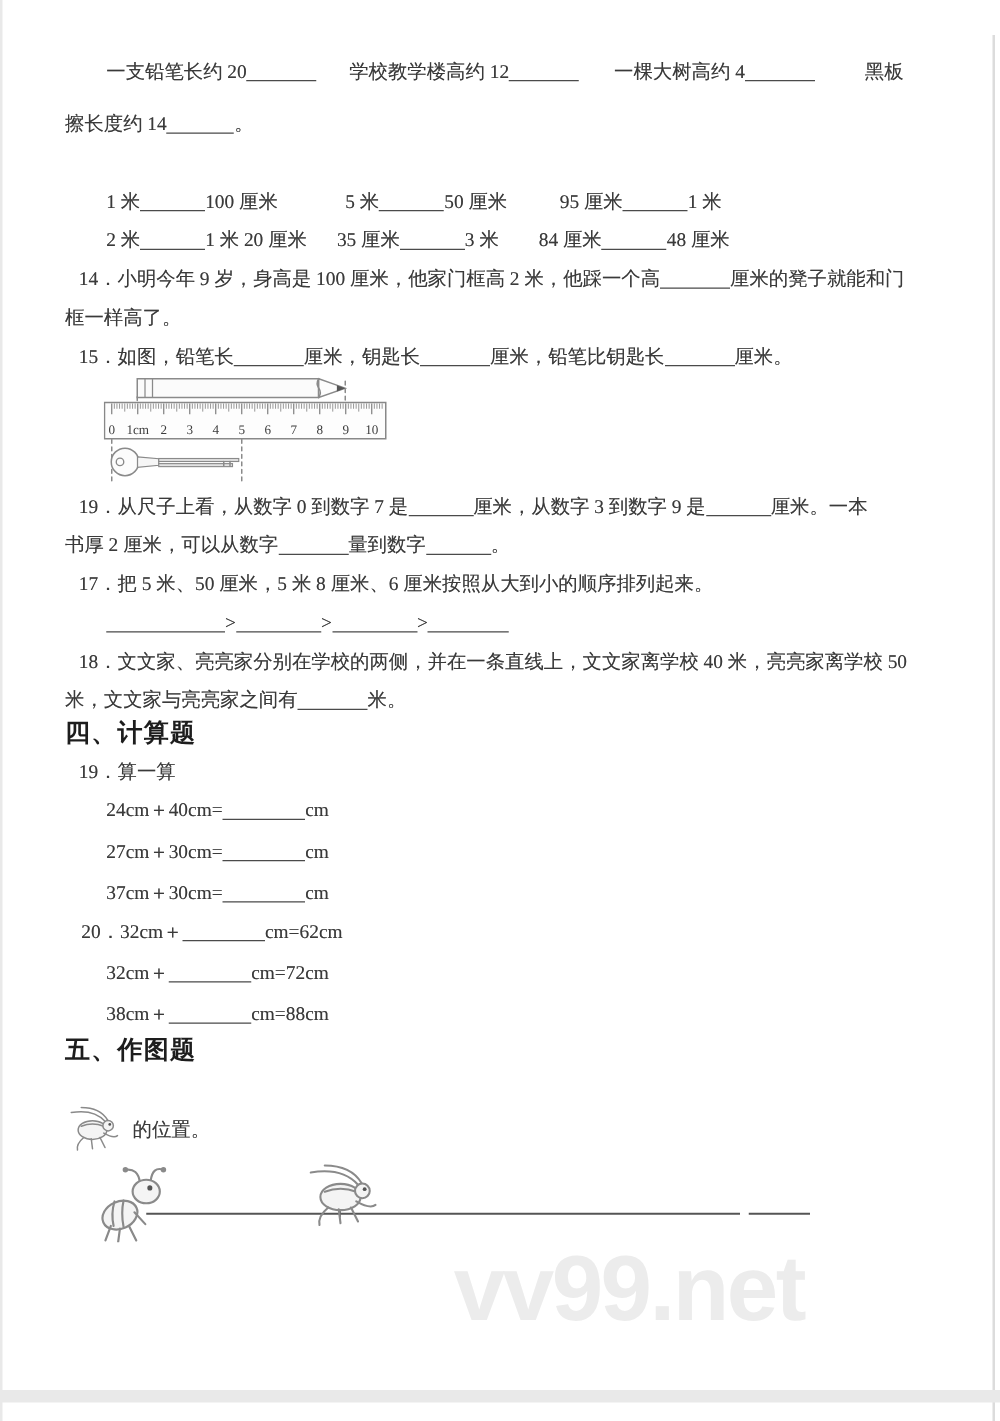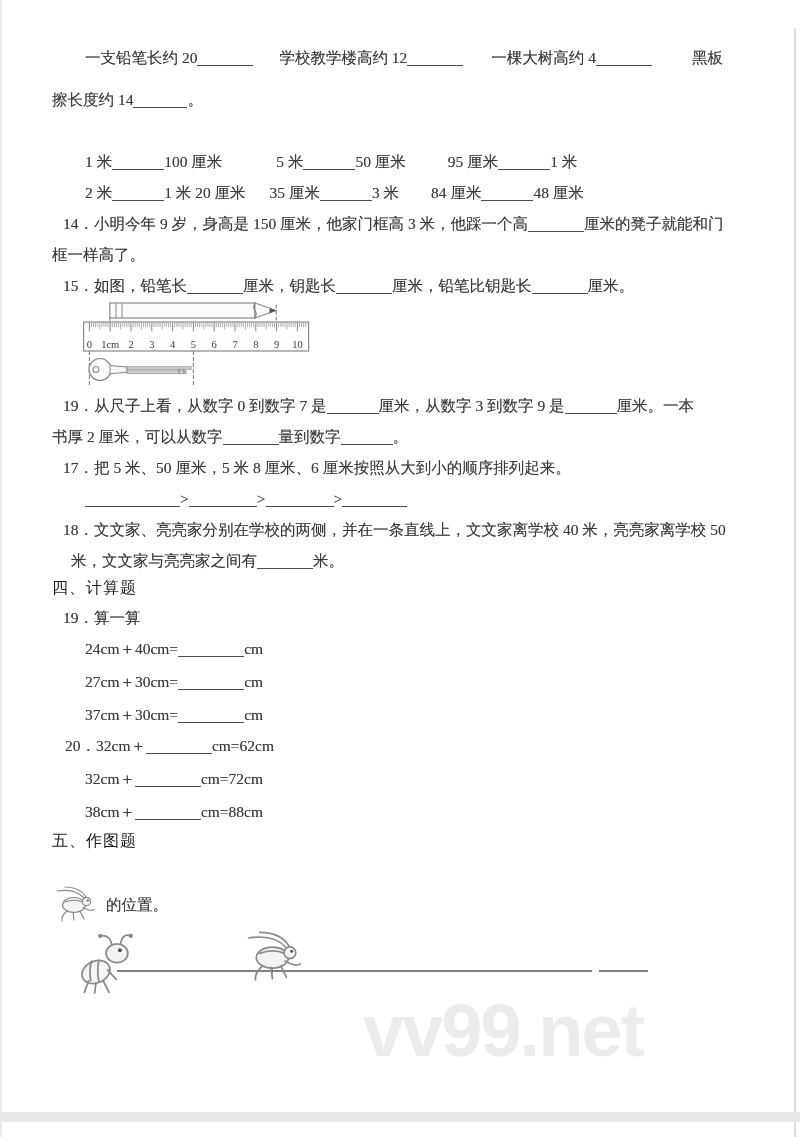--- a/index.html
+++ b/index.html
@@ -28,21 +28,21 @@
     text-shadow:0 0 .5px rgba(70,70,70,.55);
   }
   .line .t{white-space:pre;}
   .line .blank{
     display:inline-block;height:15px;vertical-align:-3px;
     border-bottom:1.4px solid #4a4a4a;
   }
   .line .gap{display:inline-block;height:1px;}
   .line.heading{
     font-family:"Liberation Sans","DejaVu Sans",sans-serif;
-    font-weight:normal;font-size:16px;color:#1d1d1d;letter-spacing:1px;
+    font-weight:bold;font-size:20px;color:#1d1d1d;letter-spacing:1px;
     text-shadow:none;
   }
   .inline-icon{vertical-align:middle;margin:-13px 1px -9px 1px;}
   
   .figure{position:absolute;z-index:1;}
   #fig-ruler{left:83px;top:298px;}
   #fig-ants{left:60px;top:926px;}
   svg .sketch{stroke:#8a8a8a;fill:none;stroke-width:1.2;stroke-linecap:round;}
   svg .fillpale{fill:#f4f4f4;stroke:#8a8a8a;stroke-width:1.2;}
   svg text.rlabel{
@@ -87,29 +87,29 @@
 </svg>
 
 <div id="page">
   <div class="watermark">vv99.net</div>
 
   <div id="lines">
       <div class="line" style="left: 85px; top: 48px;"><span class="t">一支铅笔长约 20</span><span class="blank" style="width: 56px;"></span><span class="gap" style="width: 26px;"></span><span class="t">学校教学楼高约 12</span><span class="blank" style="width: 56px;"></span><span class="gap" style="width: 28px;"></span><span class="t">一棵大树高约 4</span><span class="blank" style="width: 56px;"></span><span class="gap" style="width: 40px;"></span><span class="t">黑板</span></div>
       <div class="line" style="left: 52px; top: 90px;"><span class="t">擦长度约 14</span><span class="blank" style="width: 54px;"></span><span class="t">。</span></div>
       <div class="line" style="left: 85px; top: 152px;"><span class="t">1 米</span><span class="blank" style="width: 52px;"></span><span class="t">100 厘米</span><span class="gap" style="width: 54px;"></span><span class="t">5 米</span><span class="blank" style="width: 52px;"></span><span class="t">50 厘米</span><span class="gap" style="width: 42px;"></span><span class="t">95 厘米</span><span class="blank" style="width: 52px;"></span><span class="t">1 米</span></div>
       <div class="line" style="left: 85px; top: 183px;"><span class="t">2 米</span><span class="blank" style="width: 52px;"></span><span class="t">1 米 20 厘米</span><span class="gap" style="width: 24px;"></span><span class="t">35 厘米</span><span class="blank" style="width: 52px;"></span><span class="t">3 米</span><span class="gap" style="width: 32px;"></span><span class="t">84 厘米</span><span class="blank" style="width: 52px;"></span><span class="t">48 厘米</span></div>
-      <div class="line" style="left: 63px; top: 214px;"><span class="t">14．小明今年 9 岁，身高是 150 厘米，他家门框高 3 米，他踩一个高</span><span class="blank" style="width: 56px;"></span><span class="t">厘米的凳子就能和门</span></div>
+      <div class="line" style="left: 63px; top: 214px;"><span class="t">14．小明今年 9 岁，身高是 100 厘米，他家门框高 2 米，他踩一个高</span><span class="blank" style="width: 56px;"></span><span class="t">厘米的凳子就能和门</span></div>
       <div class="line" style="left: 52px; top: 245px;"><span class="t">框一样高了。</span></div>
       <div class="line" style="left: 63px; top: 276px;"><span class="t">15．如图，铅笔长</span><span class="blank" style="width: 56px;"></span><span class="t">厘米，钥匙长</span><span class="blank" style="width: 56px;"></span><span class="t">厘米，铅笔比钥匙长</span><span class="blank" style="width: 56px;"></span><span class="t">厘米。</span></div>
       <div class="line" style="left: 63px; top: 396px;"><span class="t">19．从尺子上看，从数字 0 到数字 7 是</span><span class="blank" style="width: 52px;"></span><span class="t">厘米，从数字 3 到数字 9 是</span><span class="blank" style="width: 52px;"></span><span class="t">厘米。一本</span></div>
       <div class="line" style="left: 52px; top: 427px;"><span class="t">书厚 2 厘米，可以从数字</span><span class="blank" style="width: 56px;"></span><span class="t">量到数字</span><span class="blank" style="width: 52px;"></span><span class="t">。</span></div>
       <div class="line" style="left: 63px; top: 458px;"><span class="t">17．把 5 米、50 厘米，5 米 8 厘米、6 厘米按照从大到小的顺序排列起来。</span></div>
       <div class="line" style="left: 85px; top: 489px;"><span class="blank" style="width: 95px;"></span><span class="t">&gt;</span><span class="blank" style="width: 68px;"></span><span class="t">&gt;</span><span class="blank" style="width: 68px;"></span><span class="t">&gt;</span><span class="blank" style="width: 65px;"></span></div>
       <div class="line" style="left: 63px; top: 520px;"><span class="t">18．文文家、亮亮家分别在学校的两侧，并在一条直线上，文文家离学校 40 米，亮亮家离学校 50</span></div>
-      <div class="line" style="left: 52px; top: 551px; margin-left: 19px;"><span class="t">米，文文家与亮亮家之间有</span><span class="blank" style="width: 56px;"></span><span class="t">米。</span></div>
+      <div class="line" style="left: 52px; top: 551px;"><span class="t">米，文文家与亮亮家之间有</span><span class="blank" style="width: 56px;"></span><span class="t">米。</span></div>
       <div class="line heading" style="left: 52px; top: 578px;"><span class="t">四、计算题</span></div>
       <div class="line" style="left: 63px; top: 608px;"><span class="t">19．算一算</span></div>
       <div class="line" style="left: 85px; top: 639px;"><span class="t">24cm＋40cm=</span><span class="blank" style="width: 66px;"></span><span class="t">cm</span></div>
       <div class="line" style="left: 85px; top: 672px;"><span class="t">27cm＋30cm=</span><span class="blank" style="width: 66px;"></span><span class="t">cm</span></div>
       <div class="line" style="left: 85px; top: 705px;"><span class="t">37cm＋30cm=</span><span class="blank" style="width: 66px;"></span><span class="t">cm</span></div>
       <div class="line" style="left: 65px; top: 736px;"><span class="t">20．32cm＋</span><span class="blank" style="width: 66px;"></span><span class="t">cm=62cm</span></div>
       <div class="line" style="left: 85px; top: 769px;"><span class="t">32cm＋</span><span class="blank" style="width: 66px;"></span><span class="t">cm=72cm</span></div>
       <div class="line" style="left: 85px; top: 802px;"><span class="t">38cm＋</span><span class="blank" style="width: 66px;"></span><span class="t">cm=88cm</span></div>
       <div class="line heading" style="left: 52px; top: 831px;"><span class="t">五、作图题</span></div>
       <div class="line" style="left: 52px; top: 895px;"><svg width="44" height="36" class="inline-icon">

